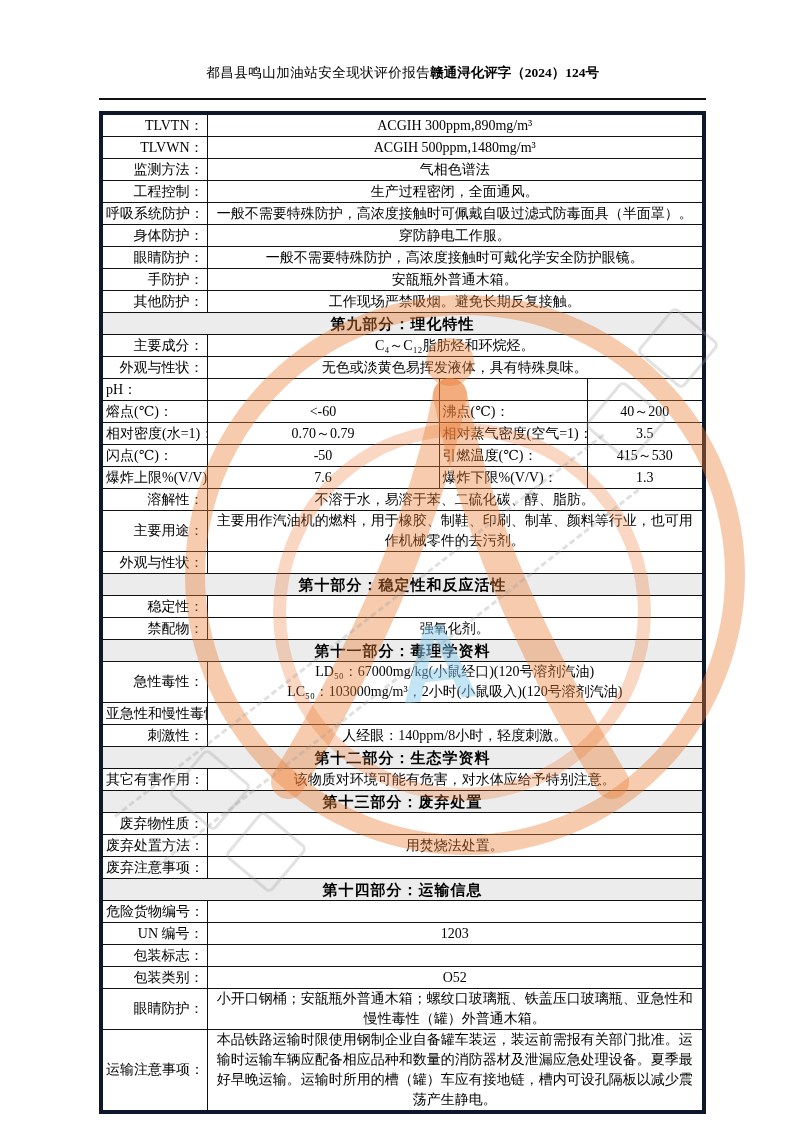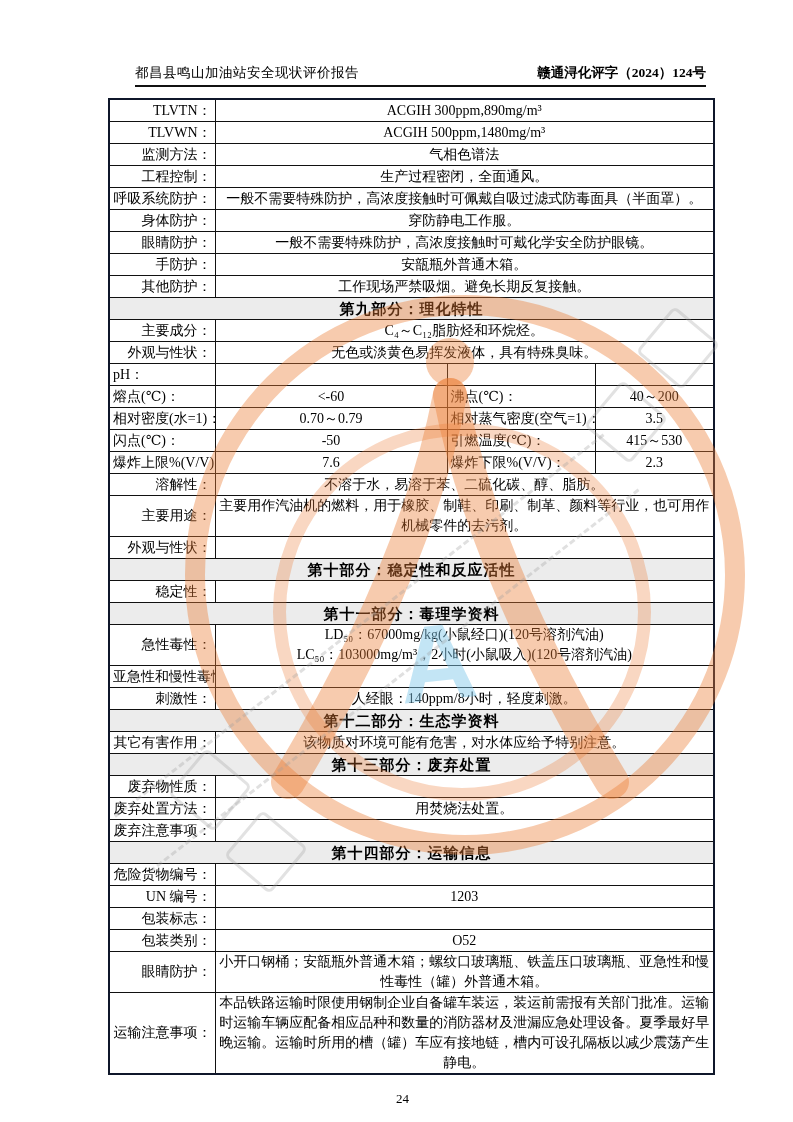--- a/index.html
+++ b/index.html
@@ -3,29 +3,29 @@
 <meta charset="utf-8">
 <style>
   html,body{margin:0;padding:0;background:#ffffff;}
   body{
     width:793px;height:1122px;position:relative;overflow:hidden;
     font-family:"Liberation Serif","DejaVu Serif",serif;color:#000;
   }
   .page{position:relative;z-index:2;padding:64px 87px 0 99px;}
   
   .doc-header{
-    display:flex;justify-content:space-between;align-items:flex-end;
-    border-bottom:2px solid #111;padding-bottom:3px;margin-left:36px;
+    display:flex;justify-content:center;align-items:flex-end;
+    border-bottom:2px solid #111;padding-bottom:16px;
   }
   .doc-header .left{font-size:13.5px;letter-spacing:.5px;}
   .doc-header .right{font-size:13.5px;font-weight:bold;}
   
   table.msds{
     width:100%;margin-top:11px;border-collapse:collapse;
-    border:2px solid #0f172a;table-layout:fixed;margin-left:9px;
+    border:4px solid #0f172a;table-layout:fixed;
   }
   table.msds td{
     border:1px solid #111;font-size:14px;line-height:20px;
     padding:0 3px;height:21px;vertical-align:middle;overflow:hidden;
   }
   td.lbl{text-align:right;white-space:nowrap;font-size:13.5px;}
   td.lbl2{white-space:nowrap;font-size:13px;}
   td.val{text-align:center;white-space:pre-line;}
   tr.section td{
     text-align:center;font-weight:bold;background:#ececec;
@@ -143,40 +143,44 @@
         <tr>
           <td class="lbl2">闪点(℃)：</td>
           <td class="val">-50</td>
           <td class="lbl2">引燃温度(℃)：</td>
           <td class="val">415～530</td>
         </tr>
         <tr>
           <td class="lbl2">爆炸上限%(V/V)：</td>
           <td class="val">7.6</td>
           <td class="lbl2">爆炸下限%(V/V)：</td>
-          <td class="val">2.3</td>
+          <td class="val">1.3</td>
         </tr>
         <tr>
           <td class="lbl">溶解性：</td>
           <td class="val" colspan="3">不溶于水，易溶于苯、二硫化碳、醇、脂肪。</td>
         </tr>
         <tr>
           <td class="lbl">主要用途：</td>
           <td class="val" colspan="3">主要用作汽油机的燃料，用于橡胶、制鞋、印刷、制革、颜料等行业，也可用作机械零件的去污剂。</td>
         </tr>
         <tr>
           <td class="lbl">外观与性状：</td>
           <td class="val" colspan="3"></td>
         </tr>
         <tr class="section">
           <td colspan="4">第十部分：稳定性和反应活性</td>
         </tr>
         <tr>
           <td class="lbl">稳定性：</td>
           <td class="val" colspan="3"></td>
+        </tr>
+        <tr>
+          <td class="lbl">禁配物：</td>
+          <td class="val" colspan="3">强氧化剂。</td>
         </tr>
         <tr class="section">
           <td colspan="4">第十一部分：毒理学资料</td>
         </tr>
         <tr>
           <td class="lbl">急性毒性：</td>
           <td class="val" colspan="3">LD₅₀：67000mg/kg(小鼠经口)(120号溶剂汽油)
 LC₅₀：103000mg/m³，2小时(小鼠吸入)(120号溶剂汽油)</td>
         </tr>
         <tr>

